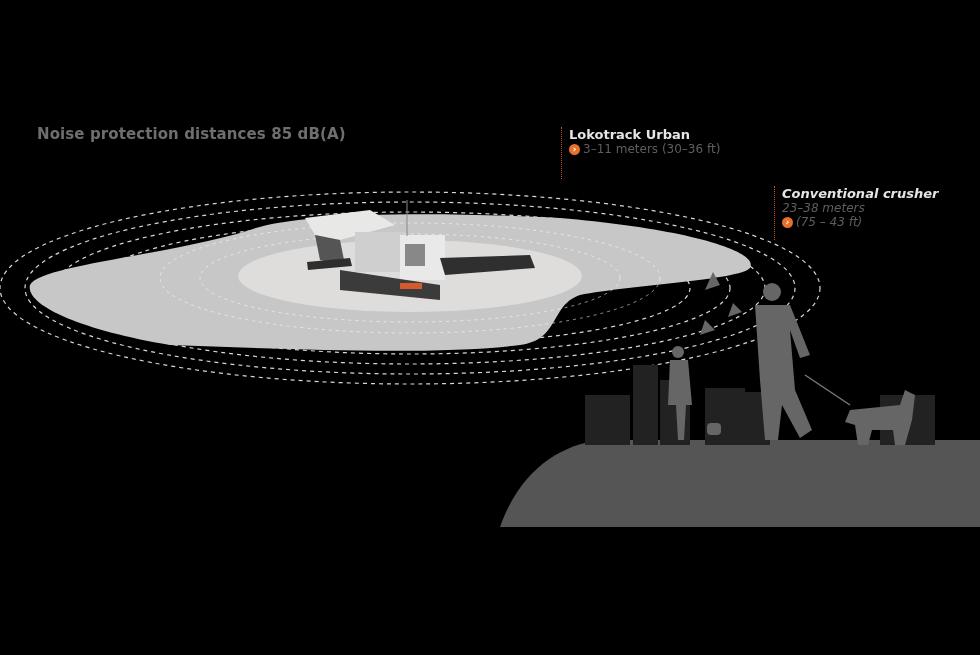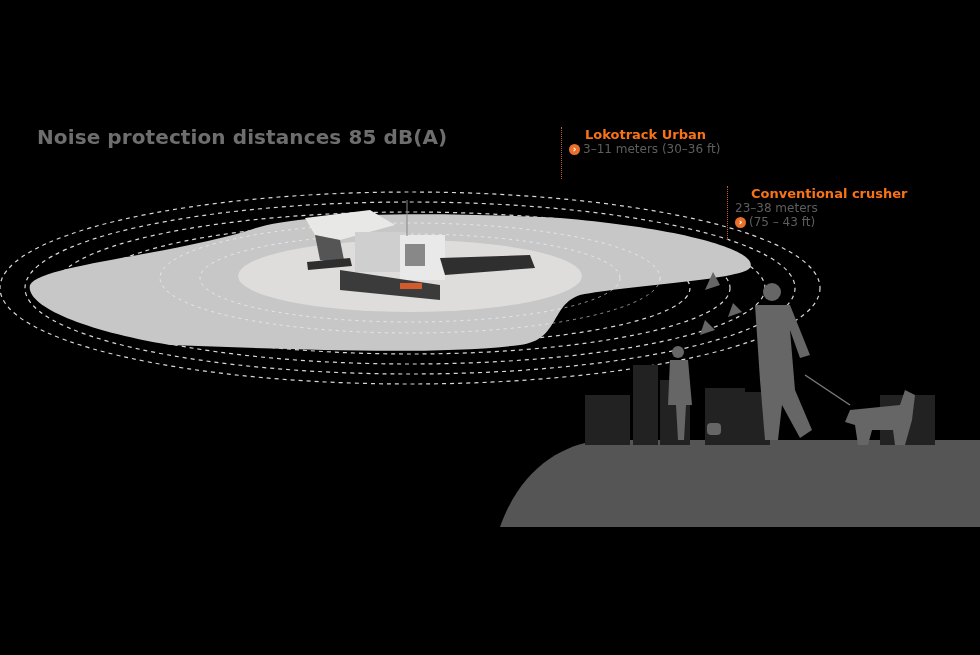--- a/index.html
+++ b/index.html
@@ -1,20 +1,20 @@
 <!DOCTYPE html>
 <html><head>
 <meta charset="utf-8">
 <style>
   html,body{margin:0;padding:0;background:#000;}
   body{width:980px;height:655px;position:relative;overflow:hidden;font-family:"DejaVu Sans","Liberation Sans",sans-serif;}
-  .title{position:absolute;left:37px;top:125px;color:#6e6e6e;font-size:20px;font-weight:bold;letter-spacing:0.1px;}
+  .title{position:absolute;left:37px;top:125px;color:#6e6e6e;font-size:15px;font-weight:bold;letter-spacing:0.1px;}
   .callout{position:absolute;}
   .callout .vline{position:absolute;left:0;top:0;width:0;border-left:1px dotted #c65a28;}
-  .callout .ttl{color:#f97316;font-weight:bold;font-size:13px;white-space:nowrap;margin-left:16px;}
+  .callout .ttl{color:#e5e5e5;font-weight:bold;font-size:13px;white-space:nowrap;}
   .callout .txt{color:#5e5e5e;font-size:12px;white-space:nowrap;display:flex;align-items:center;gap:3px;}
   .arr{display:inline-block;width:11px;height:11px;border-radius:50%;background:#e8702a;color:#fff;font-size:9px;line-height:11px;text-align:center;font-weight:bold;}
   svg{position:absolute;left:0;top:0;}
 </style>
 </head>
 <body>
 
 <svg width="980" height="655">
 
   <g fill="none" stroke="#d8d8d8" stroke-width="1.2" stroke-dasharray="4,4">
@@ -77,21 +77,21 @@
   <div class="vline" style="height:52px;"></div>
   <div style="padding-left:8px;">
     <div class="ttl">Lokotrack Urban</div>
     <div class="txt">
       <span class="arr">›</span>
       <span>3–11 meters (30–36 ft)</span>
     </div>
   </div>
 </div>
 
-<div class="callout" style="left:727px;top:186px;">
+<div class="callout" style="left:774px;top:186px;font-style:italic;">
   <div class="vline" style="height:54px;"></div>
   <div style="padding-left:8px;">
     <div class="ttl">Conventional crusher</div>
     <div class="txt">
         <span>23–38 meters</span>
       </div>
     <div class="txt">
       <span class="arr">›</span>
       <span>(75 – 43 ft)</span>
     </div>

